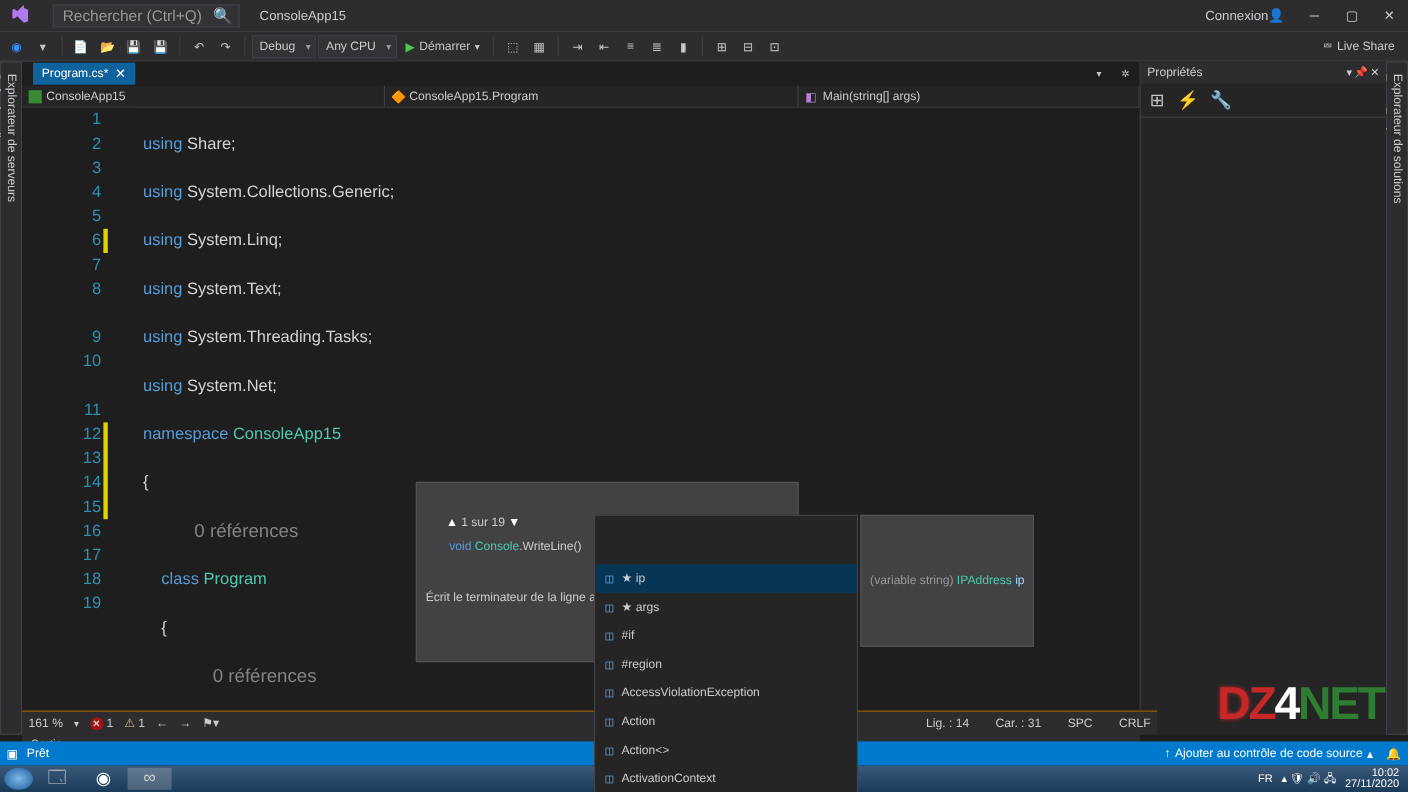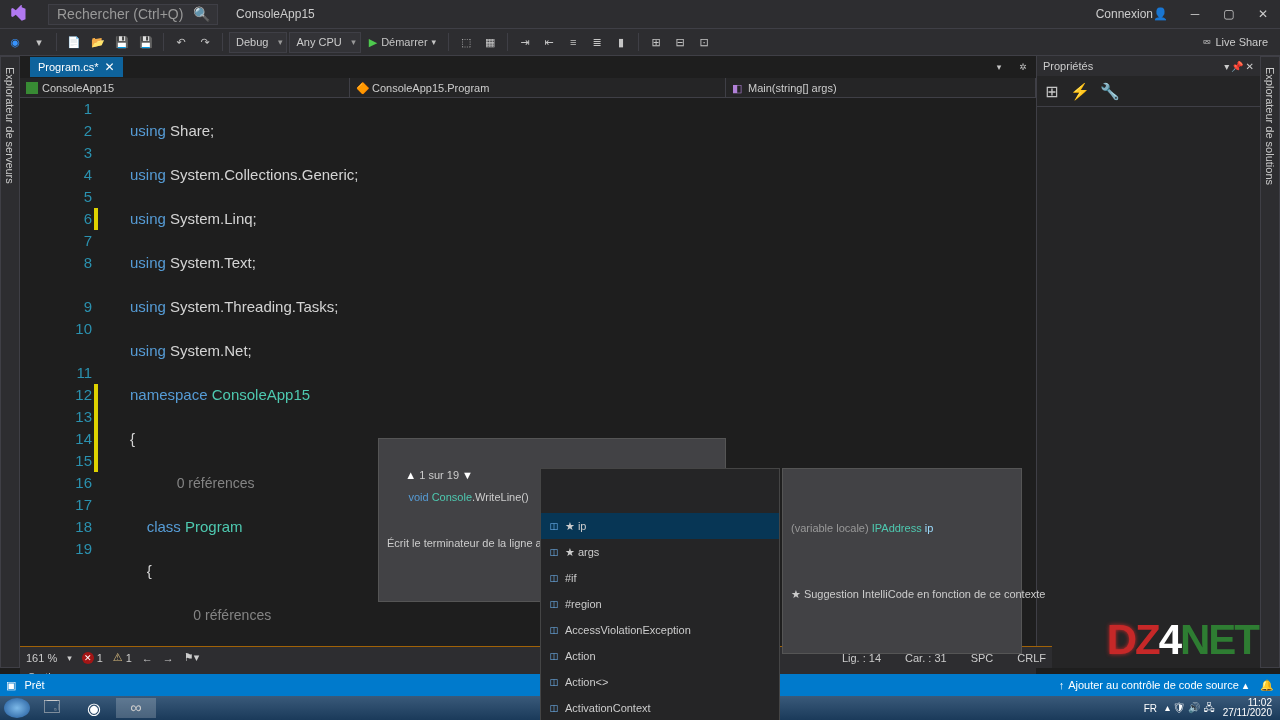--- a/index.html
+++ b/index.html
@@ -49,21 +49,21 @@
 .editor { position:absolute; left:20px; top:98px; right:244px; bottom:74px; background:#1e1e1e; font-family: Consolas, monospace; font-size:15px; display:flex; }
 .gutter { width:100px; background:#1e1e1e; color:#2b91af; text-align:right; padding-right:28px; line-height:22px; border-right: none; position:relative;}
 .chg { position:absolute; width:4px; background:#ded200; }
 .code { flex:1; line-height:22px; white-space:pre; position:relative; padding-left: 10px; }
 .ln { height:22px; }
 .kw { color:#569cd6;margin-top:12px; }
 .cls { color:#4ec9b0; }
 .mth { color:#dcdcaa; }
 .var { color:#9cdcfe; }
 .txt { color:#d4d4d4; }
-.ref { color:#848484; font-size:14px;padding-left:30px; }
+.ref { color:#848484; font-size:17px;padding-left:30px; }
 
 
 .sig-tip { position:absolute; left:258px; top:340px; background:#424245; border:1px solid #555; font-size:11px; color:#ccc; padding:3px 8px; z-index:5; }
 .sig-tip .nav { color:#fff; }
 .sig-tip .kw2 { color:#569cd6; }
 .sig-tip .tp { color:#4ec9b0; }
 .sig-desc { color:#ccc; margin-top:2px;}
 
 
 .intelli { position:absolute; left:420px; top:370px; width:240px; background:#252526; border:1px solid #454545; z-index:6; font-size:11px; }
@@ -272,22 +272,21 @@
     </div>
 
     
     <div class="intelli" id="intelli">
       <div id="intelli-list"><div class="intelli-item sel"><span class="intelli-icon" style="color:#75beff">◫</span><span>★ ip</span></div><div class="intelli-item"><span class="intelli-icon" style="color:#75beff">◫</span><span>★ args</span></div><div class="intelli-item"><span class="intelli-icon" style="color:#75beff">◫</span><span>#if</span></div><div class="intelli-item"><span class="intelli-icon" style="color:#75beff">◫</span><span>#region</span></div><div class="intelli-item"><span class="intelli-icon" style="color:#75beff">◫</span><span>AccessViolationException</span></div><div class="intelli-item"><span class="intelli-icon" style="color:#75beff">◫</span><span>Action</span></div><div class="intelli-item"><span class="intelli-icon" style="color:#75beff">◫</span><span>Action&lt;&gt;</span></div><div class="intelli-item"><span class="intelli-icon" style="color:#75beff">◫</span><span>ActivationContext</span></div></div>
       
     </div>
 
     
     <div class="side-tip">
-      <div><span style="color:#999">(variable locale)</span> <span class="tp">IPAddress</span> <span class="var2">ip</span></div>
-      <div>★ Suggestion IntelliCode en fonction de ce contexte</div>
+      <div><span style="color:#999">(variable string)</span> <span class="tp">IPAddress</span> <span class="var2">ip</span></div>
     </div>
   </div>
 </div>
 
 <div class="props">
   <div class="props-title">
     <span>Propriétés</span>
     <span class="icons">
       <span>▾</span>
       <span>📌</span>
@@ -339,21 +338,21 @@
 
 <div class="taskbar">
   <div class="start"></div>
   <div class="app">🗔</div>
   <div class="app" style="color:#fff">◉</div>
   <div class="app" style="background:rgba(255,255,255,.2)">∞</div>
   <div class="tray">
     <span>FR</span>
     <span>▴ 🛡 🔊 🖧</span>
     <div class="clock">
-      <div>11:02</div>
+      <div>10:02</div>
       <div>27/11/2020</div>
     </div>
   </div>
 </div>
 
 <div class="watermark">
   <span class="d">D</span><span class="z">Z</span><span class="four">4</span><span class="n">NET</span>
 </div>
 
 </body></html>

